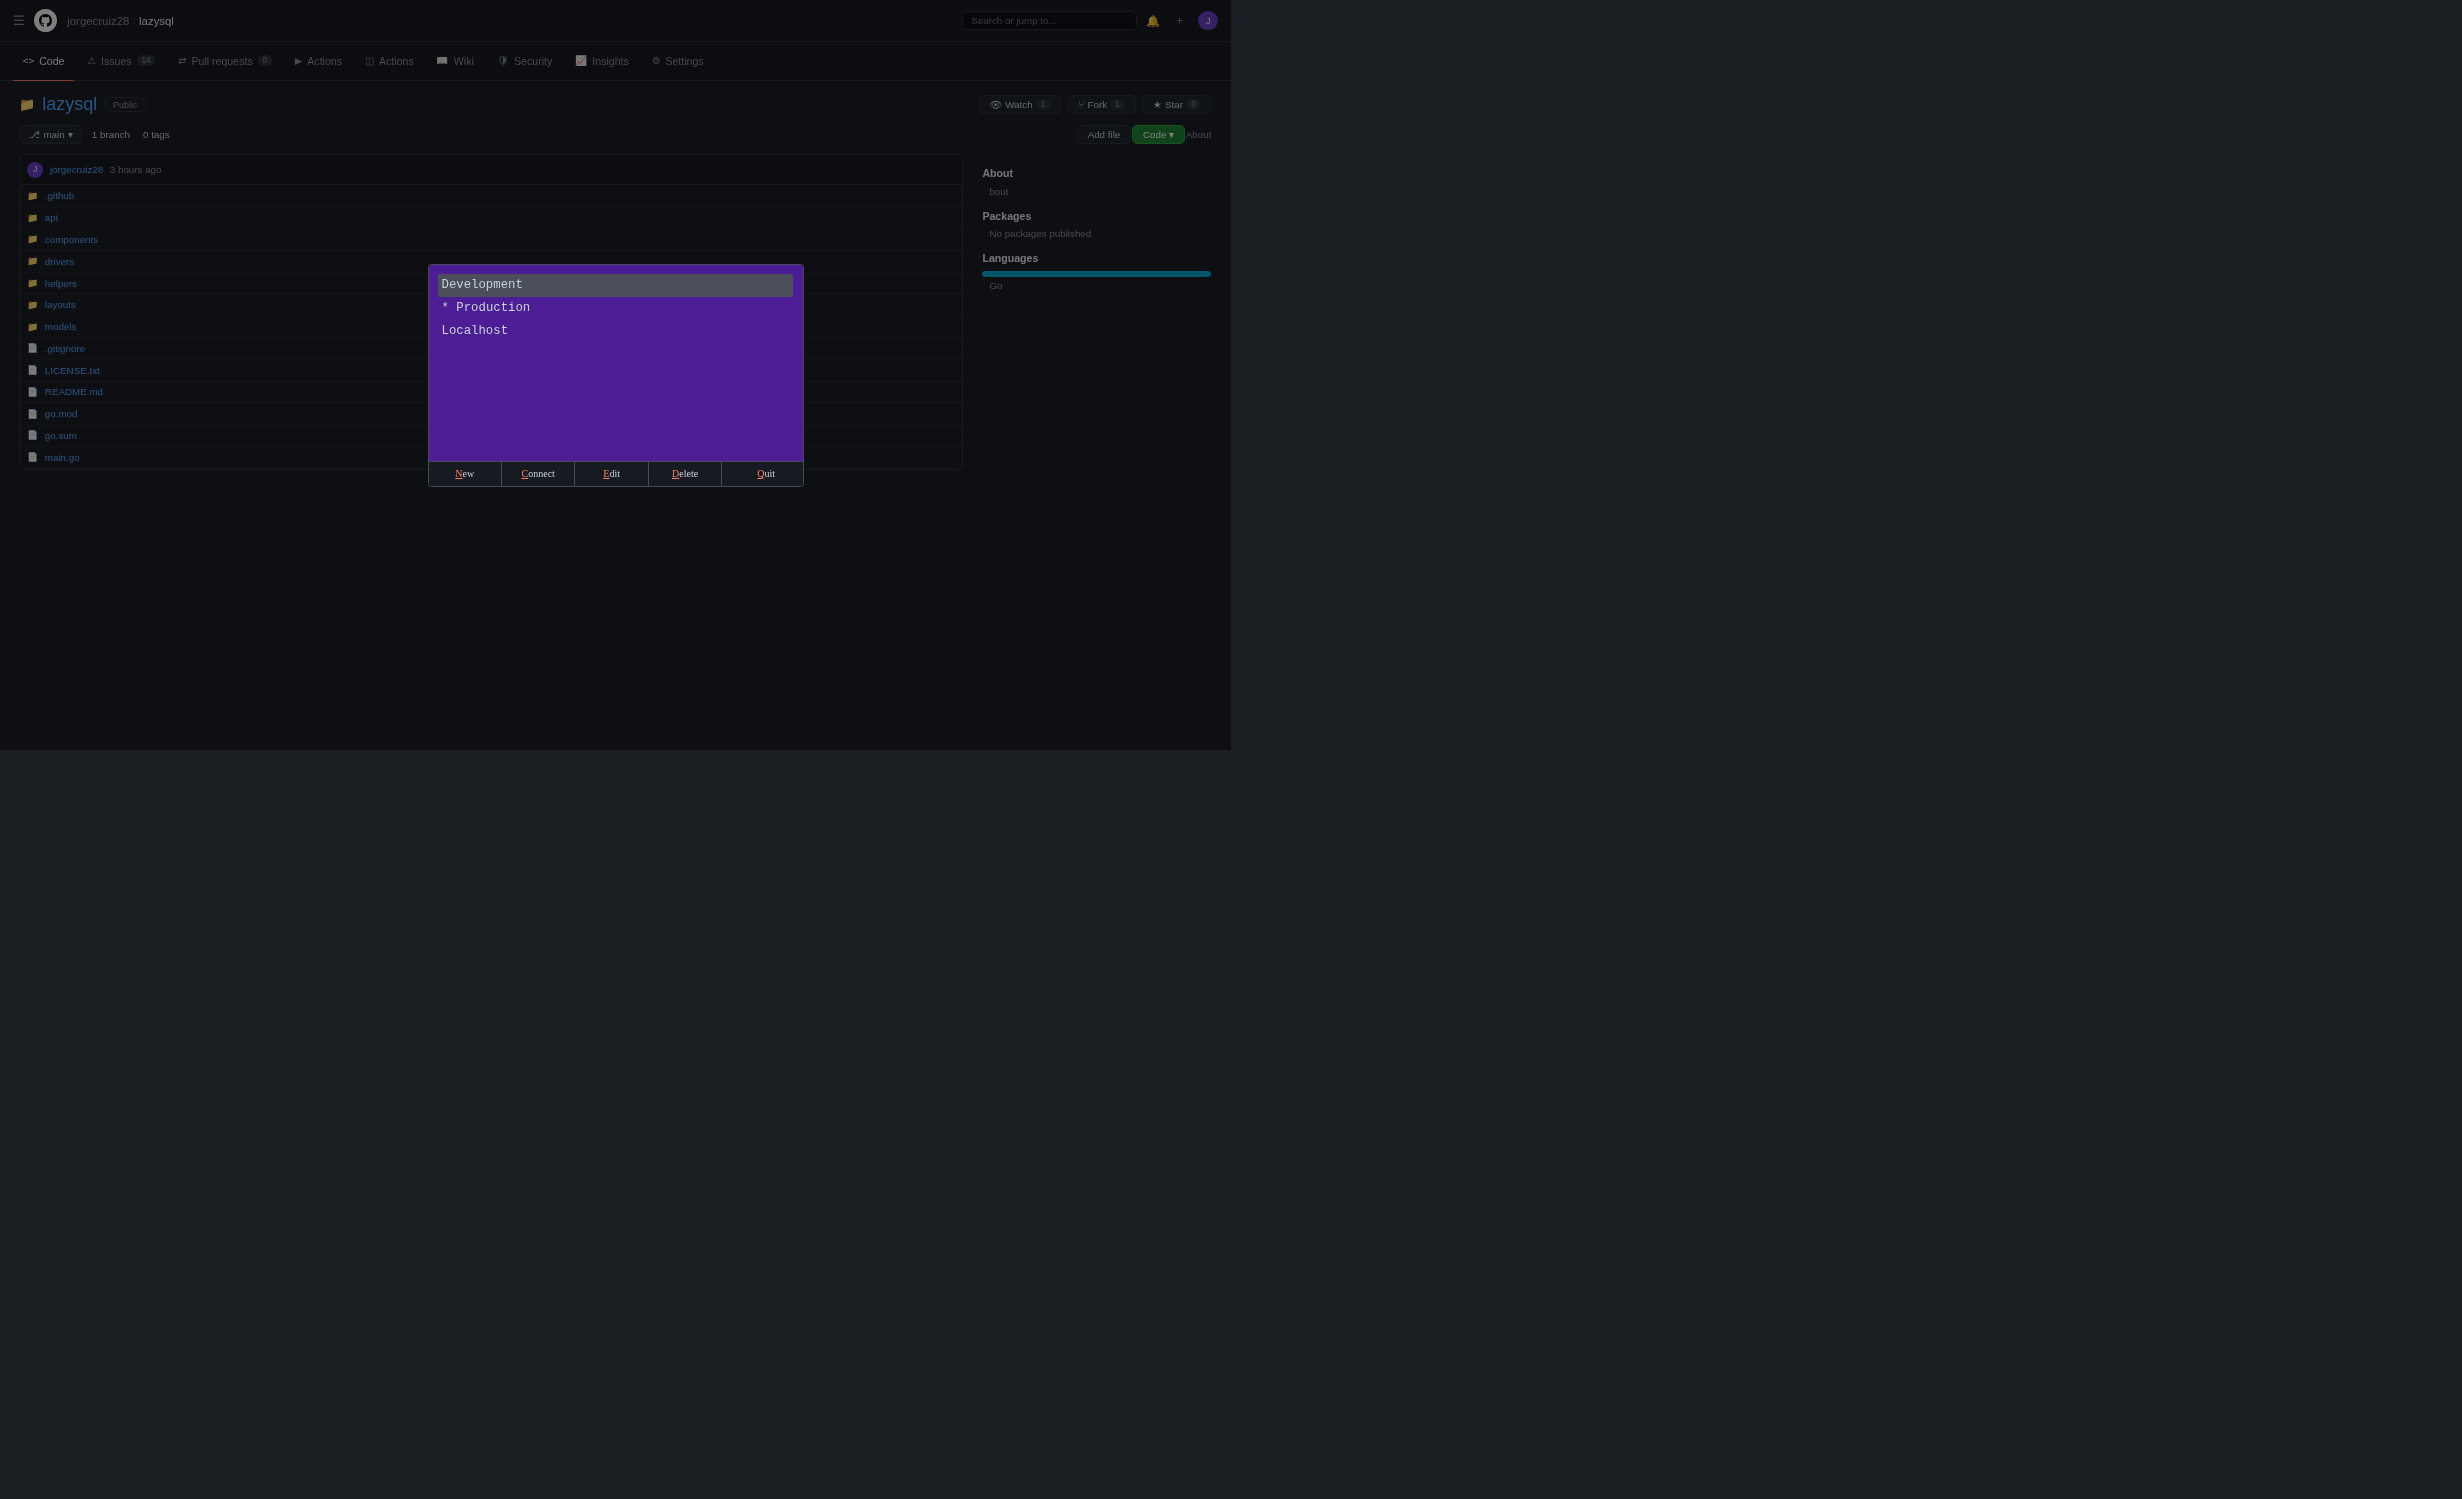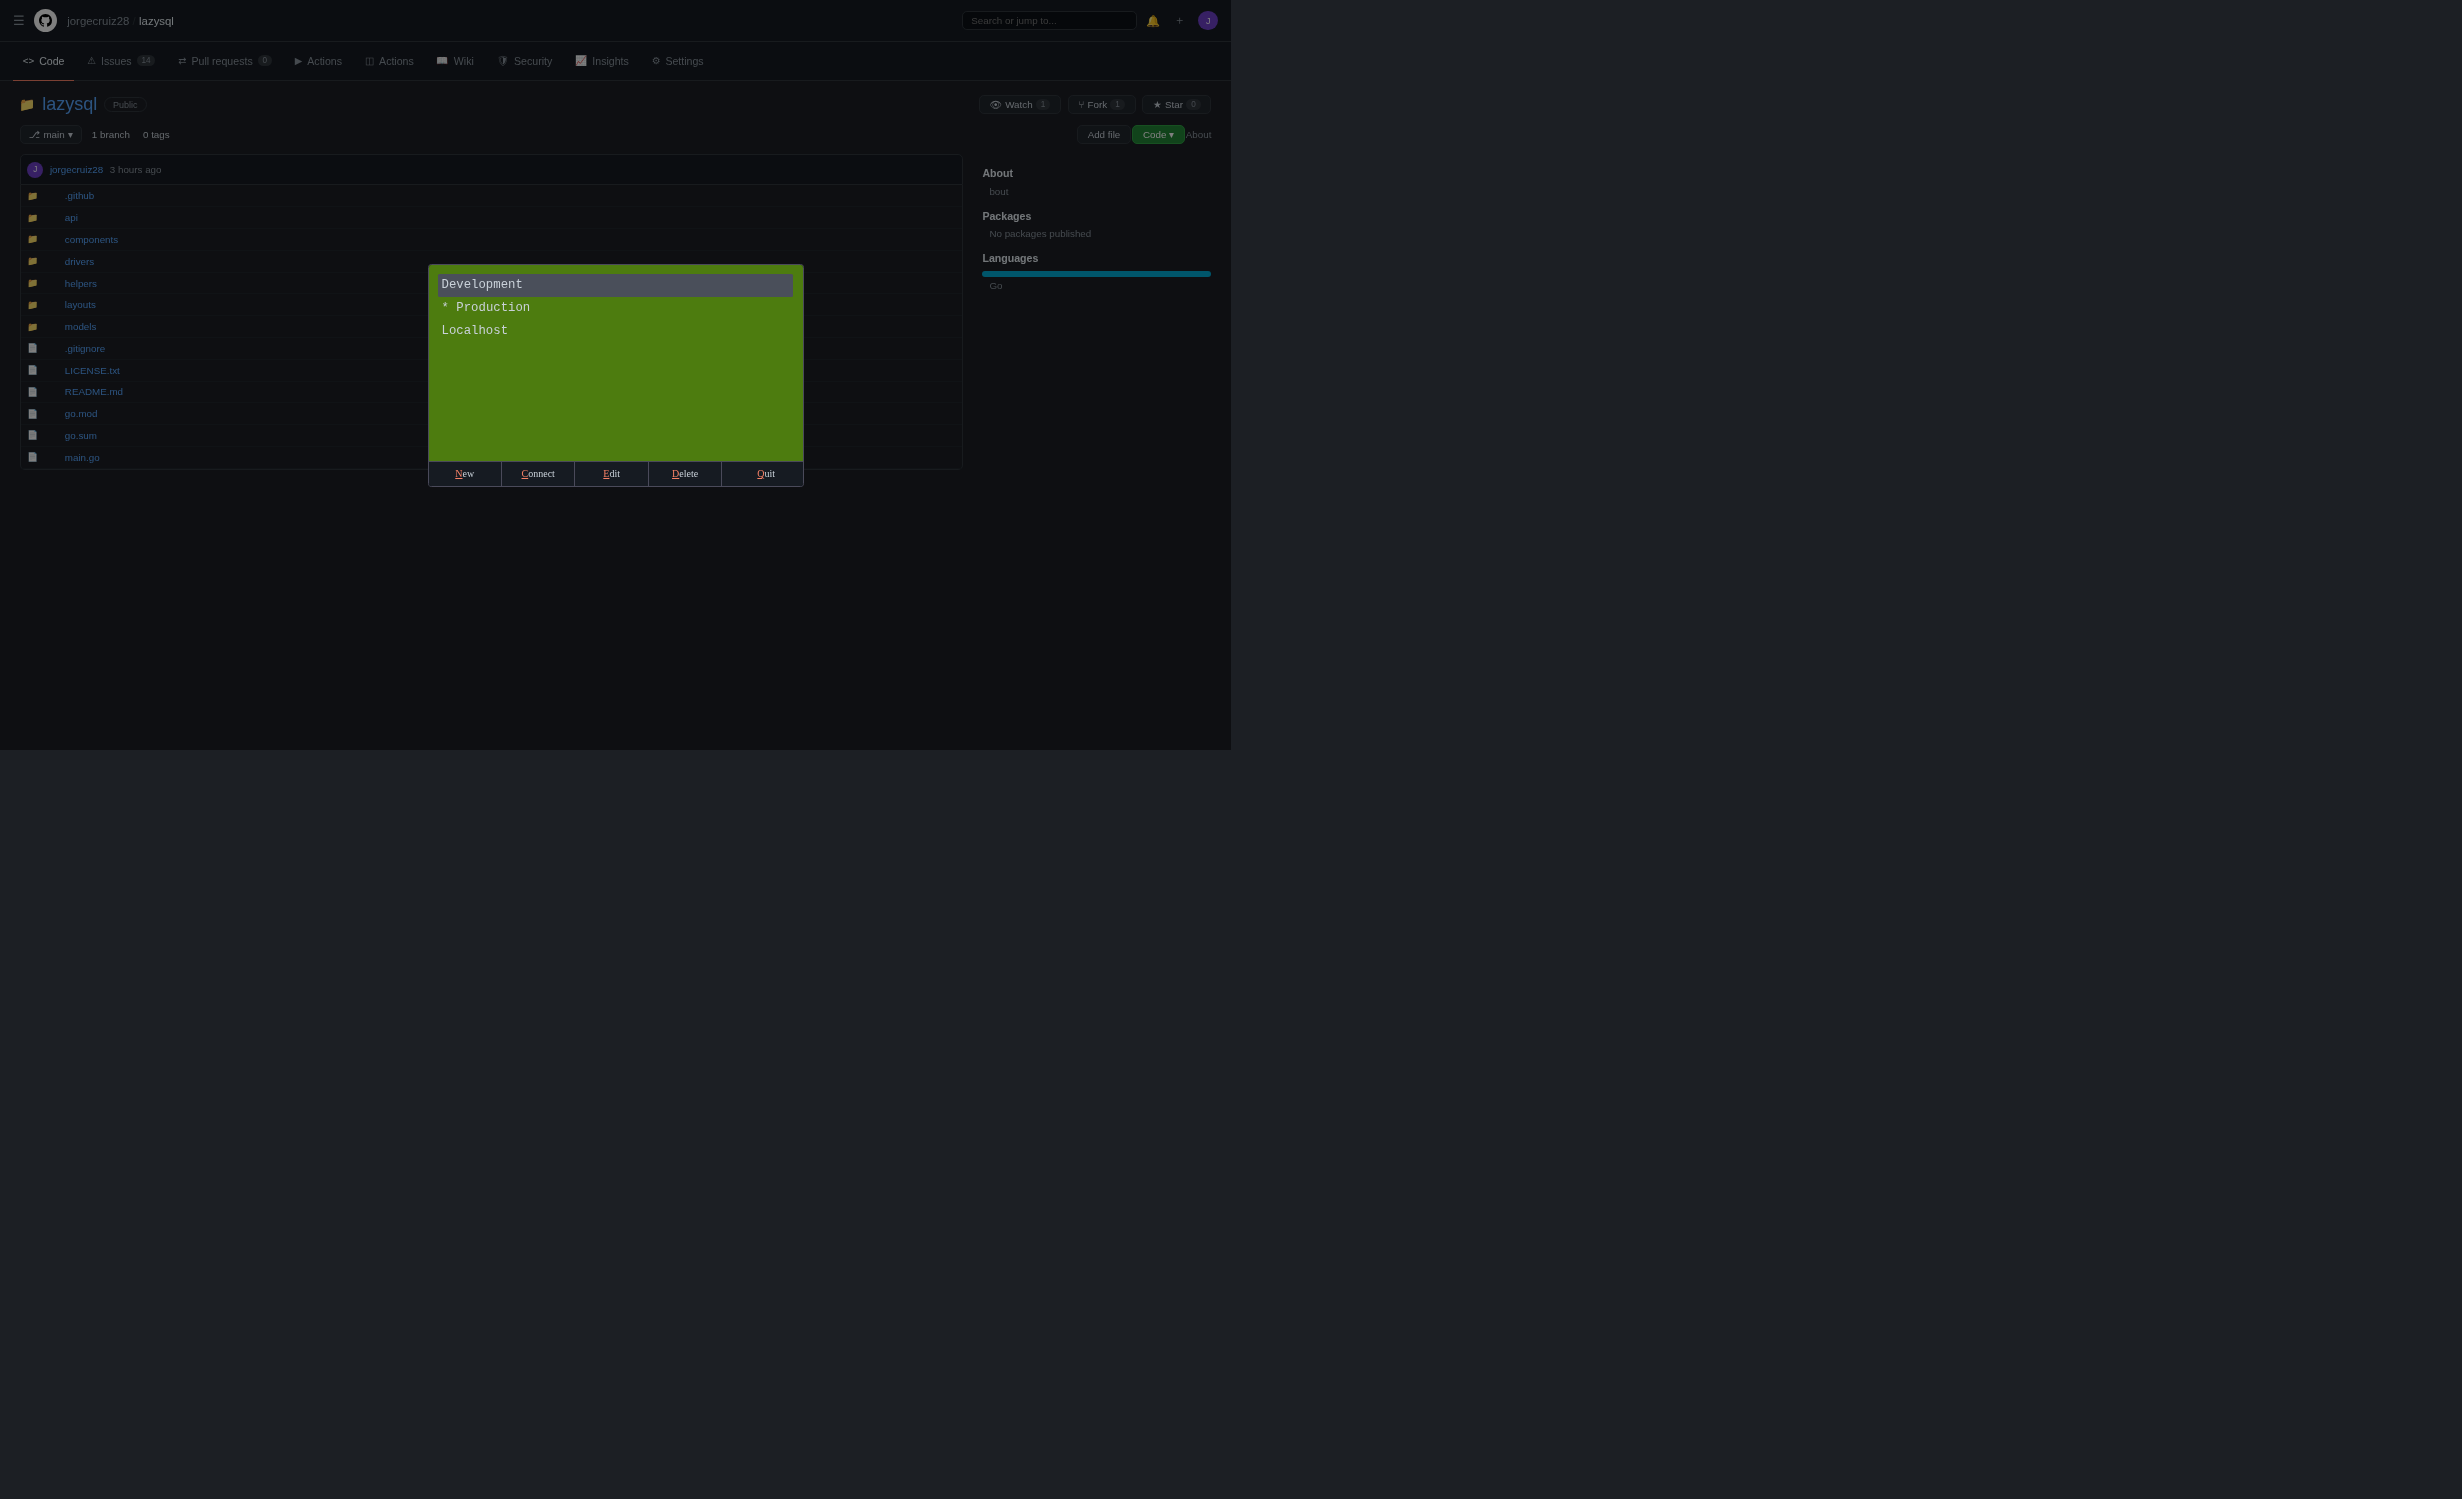--- a/index.html
+++ b/index.html
@@ -130,21 +130,21 @@
     .file-list { flex: 1; }
     .sidebar { width: 229px; flex-shrink: 0; }
 
     
     .file-item {
       display: flex; align-items: center; gap: 6.5px;
       padding: 4.9px 6.5px; border-bottom: 0.8px solid #21262d;
       font-size: 9.8px; color: #8b949e;
     }
     .file-item-icon { color: #8b949e; font-size: 9px; }
-    .file-item-name { color: #58a6ff; font-size: 9.8px; margin-left: 20px; }
+    .file-item-name { color: #58a6ff; font-size: 9.8px; }
     .file-item-msg { flex: 1; margin-left: 6.5px; color: #8b949e; font-size: 9.8px; }
     .file-item-time { color: #8b949e; font-size: 9px; }
 
     
     .sidebar-section { margin-top: 13px; }
     .sidebar-title { color: #e6edf3; font-size: 10.6px; font-weight: 600; margin-bottom: 6.5px; }
     .sidebar-item { color: #8b949e; font-size: 9.8px; margin-bottom: 3.3px; margin-left: 7px; }
     .sidebar-language-bar { height: 6.5px; border-radius: 3.3px; background: #30363d; margin: 3.3px 0; overflow: hidden; display: flex; }
     .lang-segment { height: 100%; }
 
@@ -162,21 +162,21 @@
       background: #0d1117;
       border: 1.6px solid #4a4a5a;
       border-radius: 3.3px;
       width: 376px;
       font-family: 'Courier New', Courier, monospace;
       overflow: hidden;
     }
     .terminal-body {
       padding: 9.8px;
       min-height: 196px;
-      background: #4d7c0f;
+      background: #4c1d95;
     }
     .terminal-item {
       font-size: 12.3px;
       line-height: 1.6;
       color: #c9d1d9;
       padding: 1.6px 3.3px;
       border-radius: 1.6px;
       cursor: pointer;
     }
     .terminal-item.selected {

